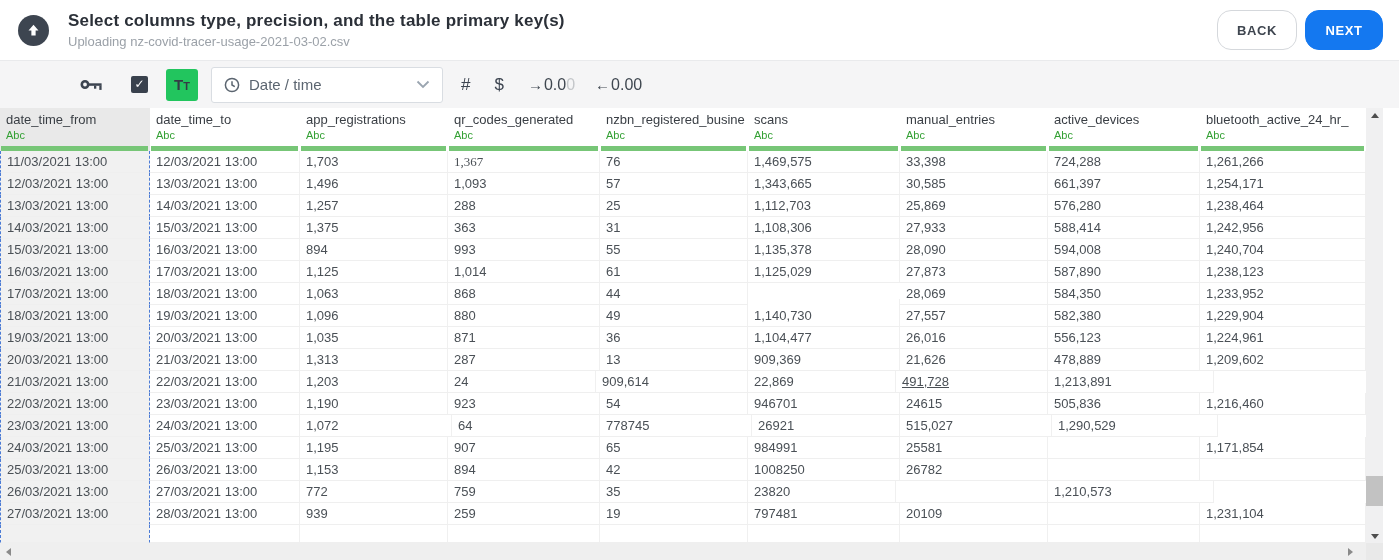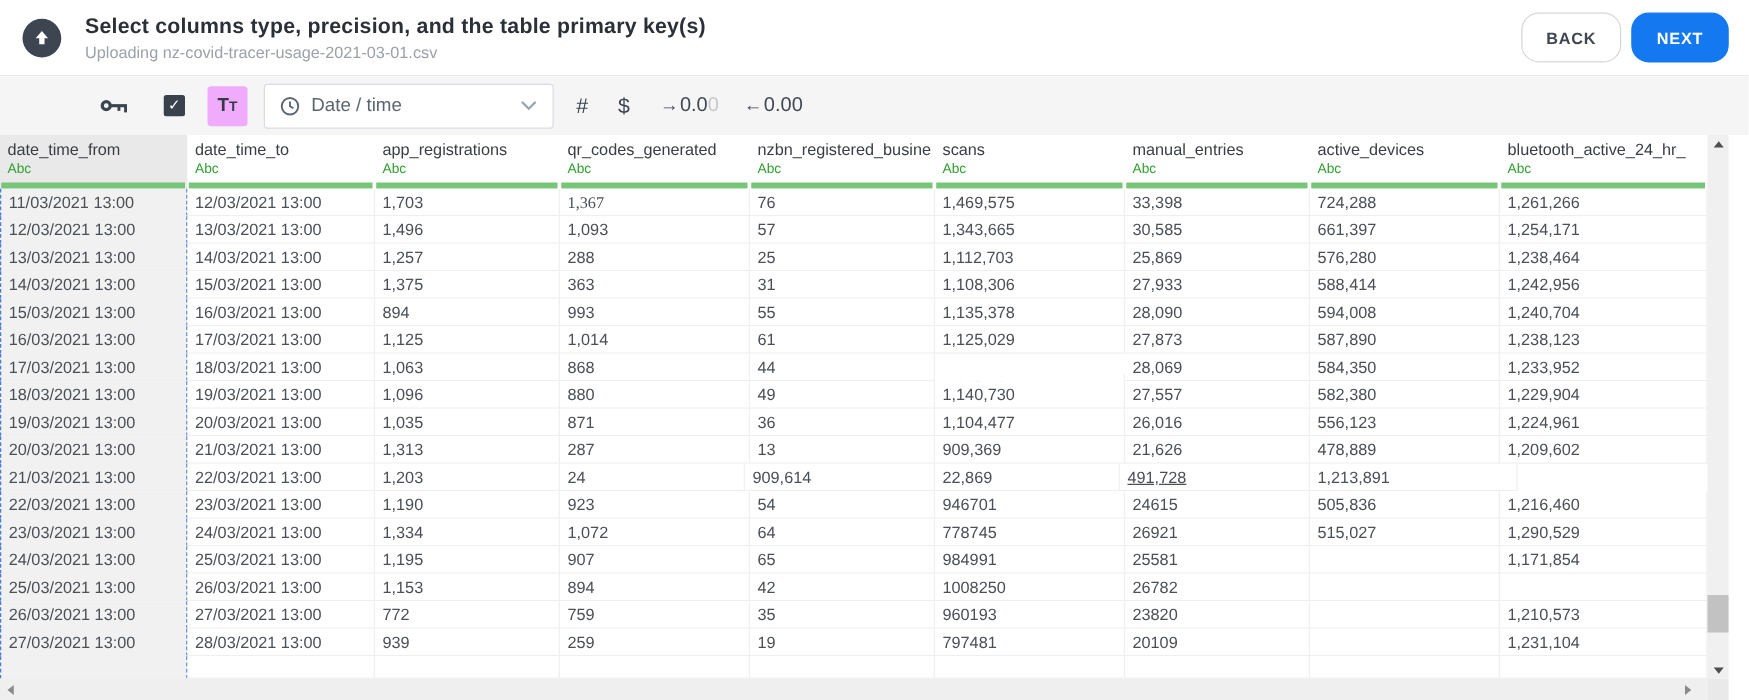--- a/index.html
+++ b/index.html
@@ -28,21 +28,21 @@
   .btn-back{width:80px;background:#fff;border:1px solid #d5d8dc;color:#3f4650;}
   .btn-next{width:78px;background:var(--accent);border:1px solid var(--accent);color:#fff;}
 
   
   .toolbar{position:absolute;top:61px;left:0;right:0;height:47px;background:#f5f5f6;
     display:flex;align-items:center;}
   .tool{color:var(--icondark);display:flex;align-items:center;justify-content:center;cursor:pointer;flex:none;}
   .key-btn{margin-left:80px;}
   .checkbox{margin-left:28px;width:17px;height:17px;background:#39414d;border-radius:2px;
     color:#fff;font-size:12px;line-height:17px;text-align:center;}
-  .tt-btn{margin-left:18px;width:32px;height:32px;background:#f0abfc;border-radius:3px;
+  .tt-btn{margin-left:18px;width:32px;height:32px;background:#22c55e;border-radius:3px;
     font-size:15px;font-weight:bold;color:#343b45;font-variant:small-caps;text-align:center;}
   .type-dropdown{margin-left:13px;width:232px;height:36px;background:#fff;
     border:1px solid #d9dde2;border-radius:3px;display:flex;align-items:center;
     padding:0 12px;cursor:pointer;flex:none;}
   .type-dropdown .dd-label{font-size:15px;color:#5b6570;margin-left:9px;flex:1;}
   .hash-btn{margin-left:18px;font-size:17px;font-weight:500;}
   .dollar-btn{margin-left:24px;font-size:17px;font-weight:500;}
   .dec-group{display:flex;align-items:baseline;font-size:16px;color:#3f4750;cursor:pointer;}
   .inc-decimal{margin-left:24px;}
   .dec-decimal{margin-left:20px;}
@@ -87,21 +87,21 @@
 <div class="app">
 
   <div class="topbar">
     <div class="upload-badge">
       <svg width="17" height="17" viewBox="0 0 24 24" fill="#fff">
         <path d="M12 4 L19 12 H15 V19 H9 V12 H5 Z"></path>
       </svg>
     </div>
     <div class="titles">
       <div class="page-title">Select columns type, precision, and the table primary key(s)</div>
-      <div class="page-subtitle">Uploading nz-covid-tracer-usage-2021-03-01.csv</div>
+      <div class="page-subtitle">Uploading nz-covid-tracer-usage-2021-03-02.csv</div>
     </div>
     <div class="topbtns">
       <div class="btn btn-back">BACK</div>
       <div class="btn btn-next">NEXT</div>
     </div>
   </div>
 
   <div class="toolbar">
     <div class="tool key-btn">
       <svg width="23" height="15" viewBox="0 0 23 15">
@@ -314,21 +314,20 @@
           <div class="td" style="width: 152px;">923</div>
           <div class="td" style="width: 148px;">54</div>
           <div class="td" style="width: 152px;">946701</div>
           <div class="td" style="width: 148px;">24615</div>
           <div class="td" style="width: 152px;">505,836</div>
           <div class="td" style="width: 166px;">1,216,460</div>
         </div>
         <div class="tr">
           <div class="td selcell" style="width: 150px;">23/03/2021 13:00</div>
           <div class="td" style="width: 150px;">24/03/2021 13:00</div>
-          <div class="td" style="width: 148px;">1,334</div>
           <div class="td" style="width: 152px;">1,072</div>
           <div class="td" style="width: 148px;">64</div>
           <div class="td" style="width: 152px;">778745</div>
           <div class="td" style="width: 148px;">26921</div>
           <div class="td" style="width: 152px;">515,027</div>
           <div class="td" style="width: 166px;">1,290,529</div>
         </div>
         <div class="tr">
           <div class="td selcell" style="width: 150px;">24/03/2021 13:00</div>
           <div class="td" style="width: 150px;">25/03/2021 13:00</div>
@@ -350,21 +349,20 @@
           <div class="td" style="width: 148px;">26782</div>
           <div class="td" style="width: 152px;"></div>
           <div class="td" style="width: 166px;"></div>
         </div>
         <div class="tr">
           <div class="td selcell" style="width: 150px;">26/03/2021 13:00</div>
           <div class="td" style="width: 150px;">27/03/2021 13:00</div>
           <div class="td" style="width: 148px;">772</div>
           <div class="td" style="width: 152px;">759</div>
           <div class="td" style="width: 148px;">35</div>
-          <div class="td" style="width: 152px;">960193</div>
           <div class="td" style="width: 148px;">23820</div>
           <div class="td" style="width: 152px;"></div>
           <div class="td" style="width: 166px;">1,210,573</div>
         </div>
         <div class="tr">
           <div class="td selcell" style="width: 150px;">27/03/2021 13:00</div>
           <div class="td" style="width: 150px;">28/03/2021 13:00</div>
           <div class="td" style="width: 148px;">939</div>
           <div class="td" style="width: 152px;">259</div>
           <div class="td" style="width: 148px;">19</div>

